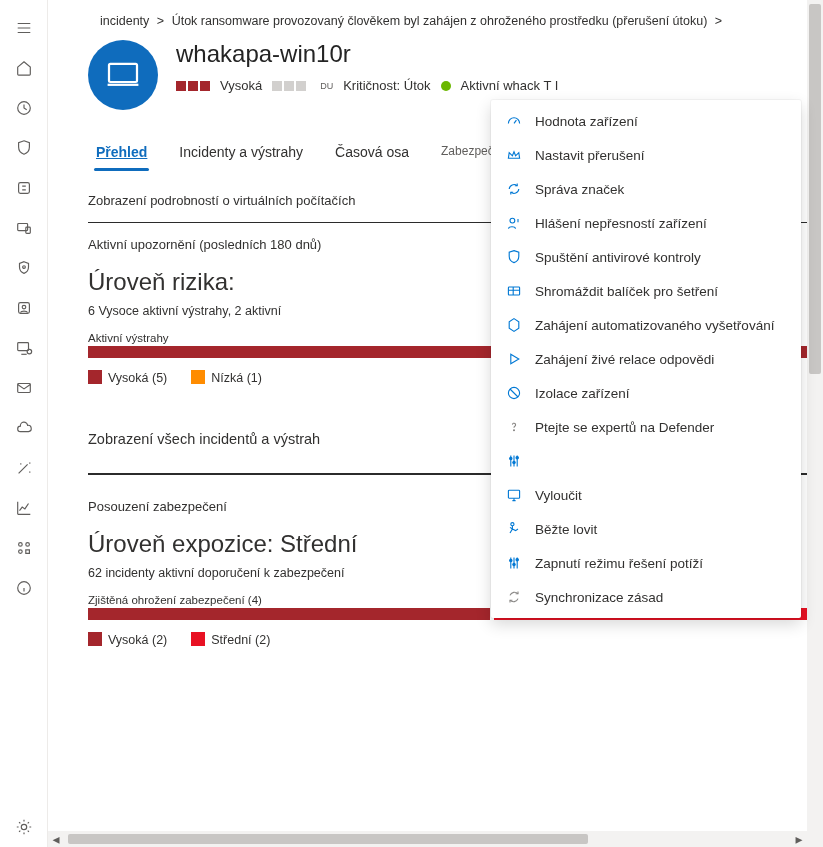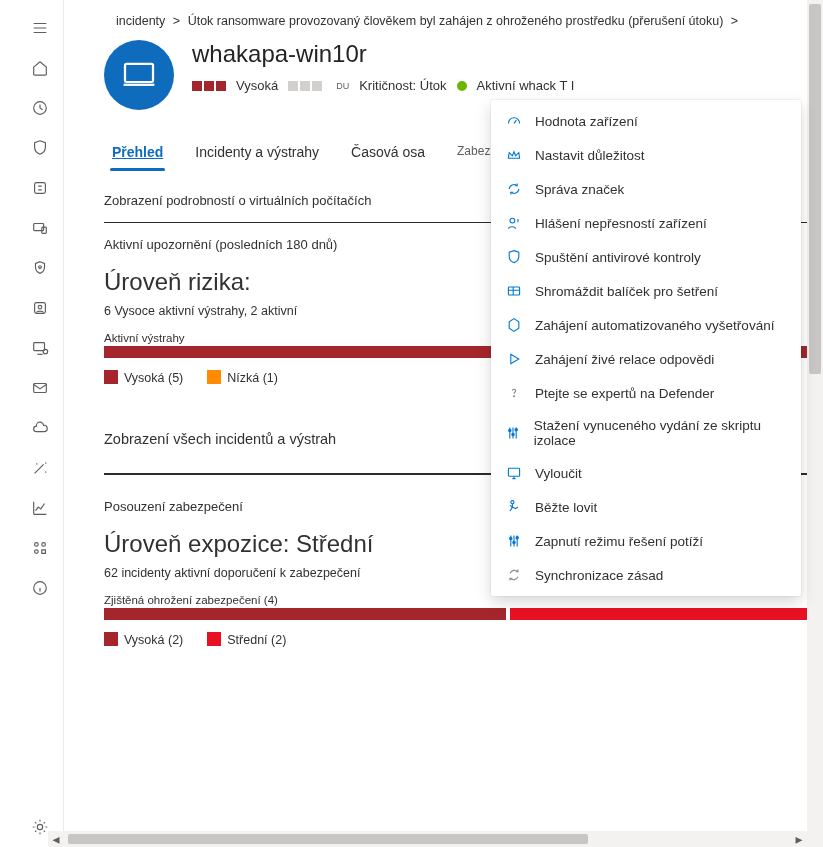--- a/index.html
+++ b/index.html
@@ -6,21 +6,21 @@
   body {
     font-family: "Segoe UI", -apple-system, sans-serif;
     font-size: 14px;
     color: #323130;
     background: #fff;
     width: 823px;
     height: 847px;
     overflow: hidden;
     position: relative;
   }
-  .app { display: flex; height: 100%; padding-left: 16px; }
+  .app { display: flex; height: 100%; }
   .sidebar {
     width: 48px;
     background: #fff;
     border-right: 1px solid #edebe9;
     display: flex;
     flex-direction: column;
     align-items: center;
     padding-top: 8px;
     flex-shrink: 0;
   }
@@ -348,21 +348,21 @@
             </svg>
           </span>
           <span>Hodnota zařízení</span>
         </div>
         <div class="menu-item">
           <span class="menu-icon">
             <svg viewBox="0 0 20 20">
               <path d="M3 14l1-7 4 4 2-5 2 5 4-4 1 7z"></path>
             </svg>
           </span>
-          <span>Nastavit důležitost</span>
+          <span>Nastavit přerušení</span>
         </div>
         <div class="menu-item">
           <span class="menu-icon">
             <svg viewBox="0 0 20 20">
               <path d="M4 10a6 6 0 0 1 10-4M16 10a6 6 0 0 1-10 4"></path>
               <path d="M14 3v3h-3M6 17v-3h3"></path>
             </svg>
           </span>
           <span>Správa značek</span>
         </div>
@@ -401,40 +401,48 @@
           </span>
           <span>Zahájení automatizovaného vyšetřování</span>
         </div>
         <div class="menu-item">
           <span class="menu-icon">
             <svg viewBox="0 0 20 20">
               <path d="M6 4l10 6-10 6z"></path>
             </svg>
           </span>
           <span>Zahájení živé relace odpovědi</span>
+        </div>
+        <div class="menu-item">
+          <span class="menu-icon">
+            <svg viewBox="0 0 20 20">
+              <circle cx="10" cy="10" r="7"></circle>
+              <path d="M5 5l10 10"></path>
+            </svg>
+          </span>
+          <span>Izolace zařízení</span>
         </div>
         <div class="menu-item">
           <span class="menu-icon grey">
             <svg viewBox="0 0 20 20">
               <path d="M8 7a2 2 0 1 1 3 2c-1 .5-1 1-1 2"></path>
               <circle cx="10" cy="14" r=".6" fill="currentColor"></circle>
             </svg>
           </span>
           <span>Ptejte se expertů na Defender</span>
         </div>
         <div class="menu-item">
           <span class="menu-icon">
             <svg viewBox="0 0 20 20">
               <path d="M6 3v14M10 3v14M14 3v14"></path>
               <circle cx="6" cy="7" r="1.5" fill="currentColor"></circle>
               <circle cx="10" cy="12" r="1.5" fill="currentColor"></circle>
               <circle cx="14" cy="6" r="1.5" fill="currentColor"></circle>
             </svg>
           </span>
-          <span>Stažení vynuceného vydání ze skriptu izolace</span>
         </div>
         <div class="menu-item">
           <span class="menu-icon">
             <svg viewBox="0 0 20 20">
               <rect x="3" y="4" width="14" height="10" rx="1"></rect>
               <path d="M8 17h4M10 14v3"></path>
             </svg>
           </span>
           <span>Vyloučit</span>
         </div>

